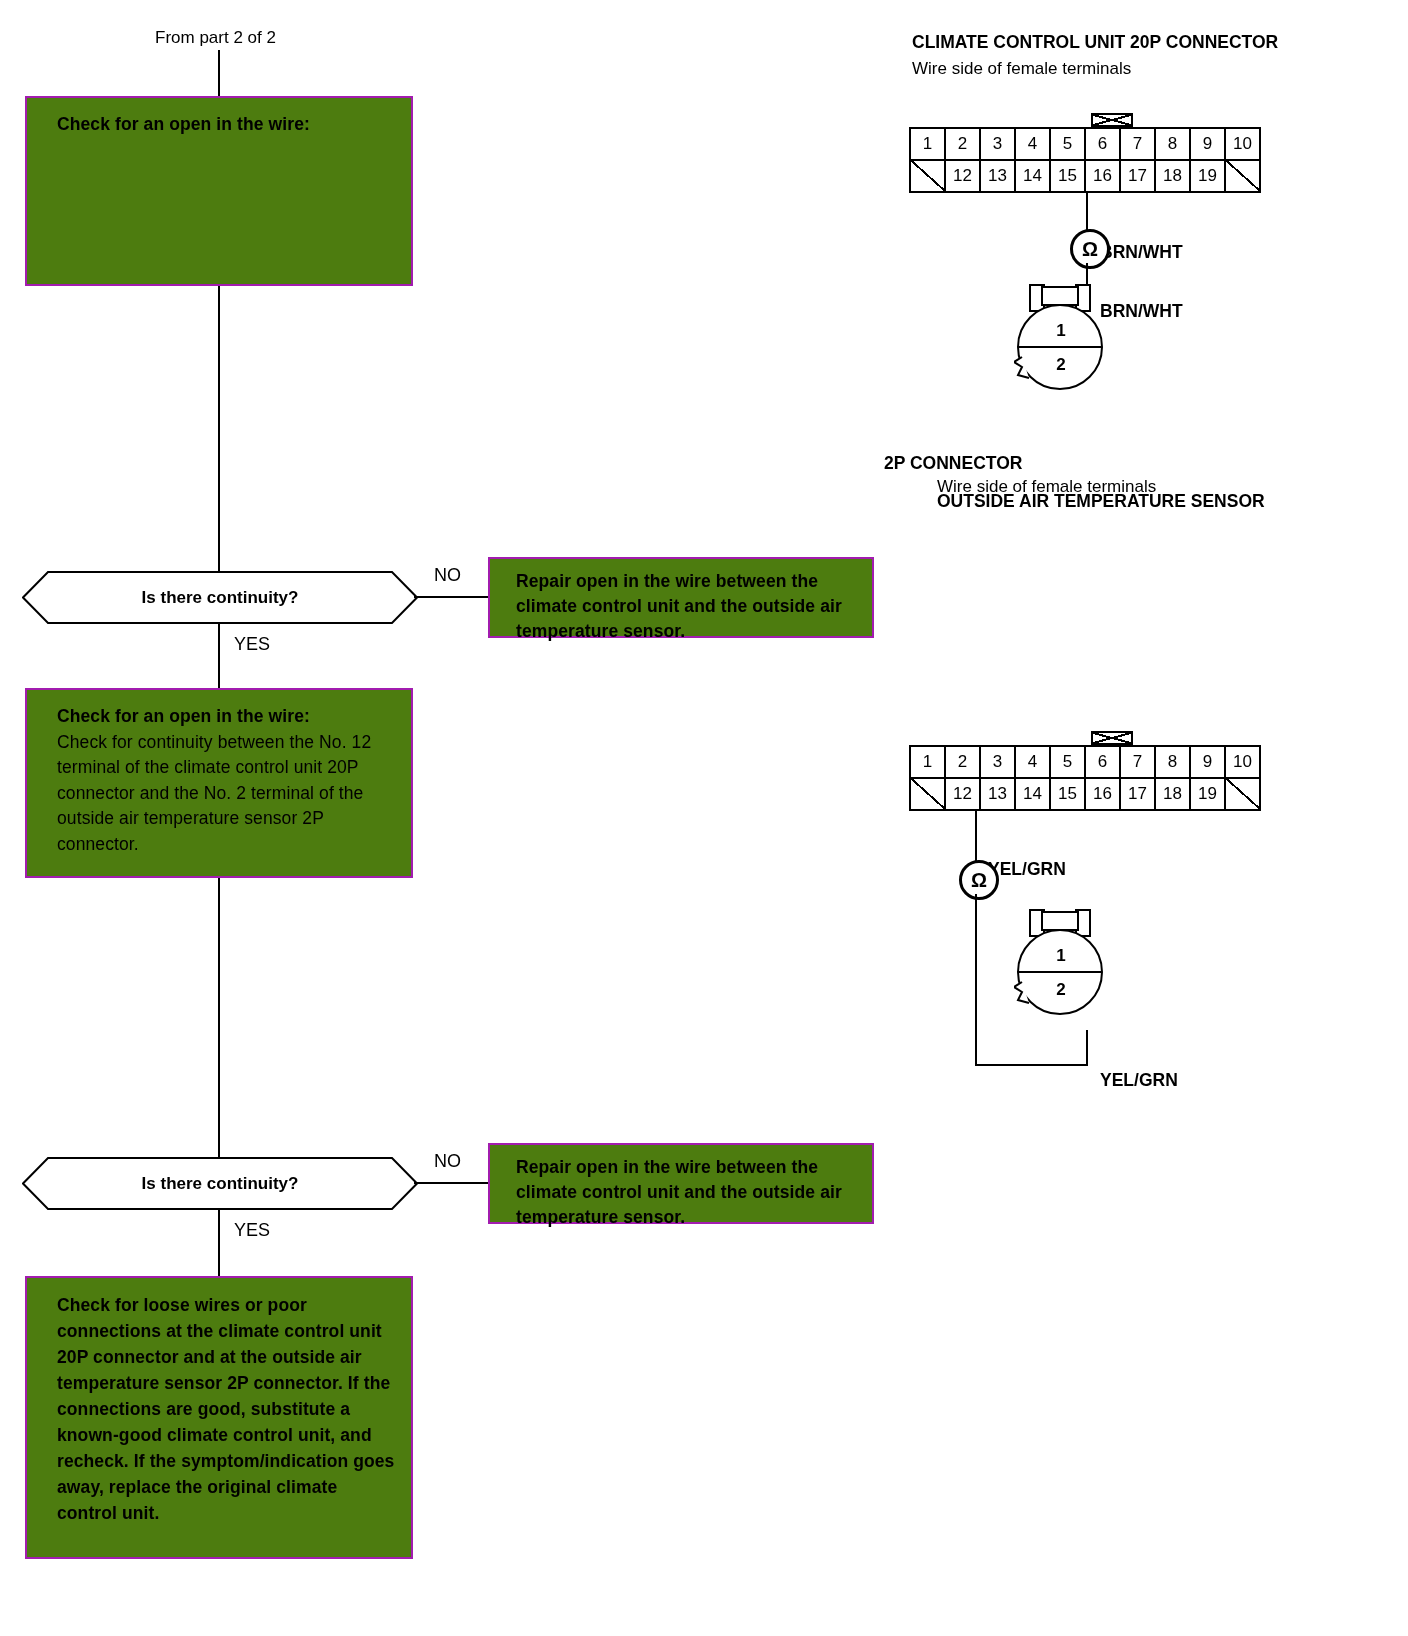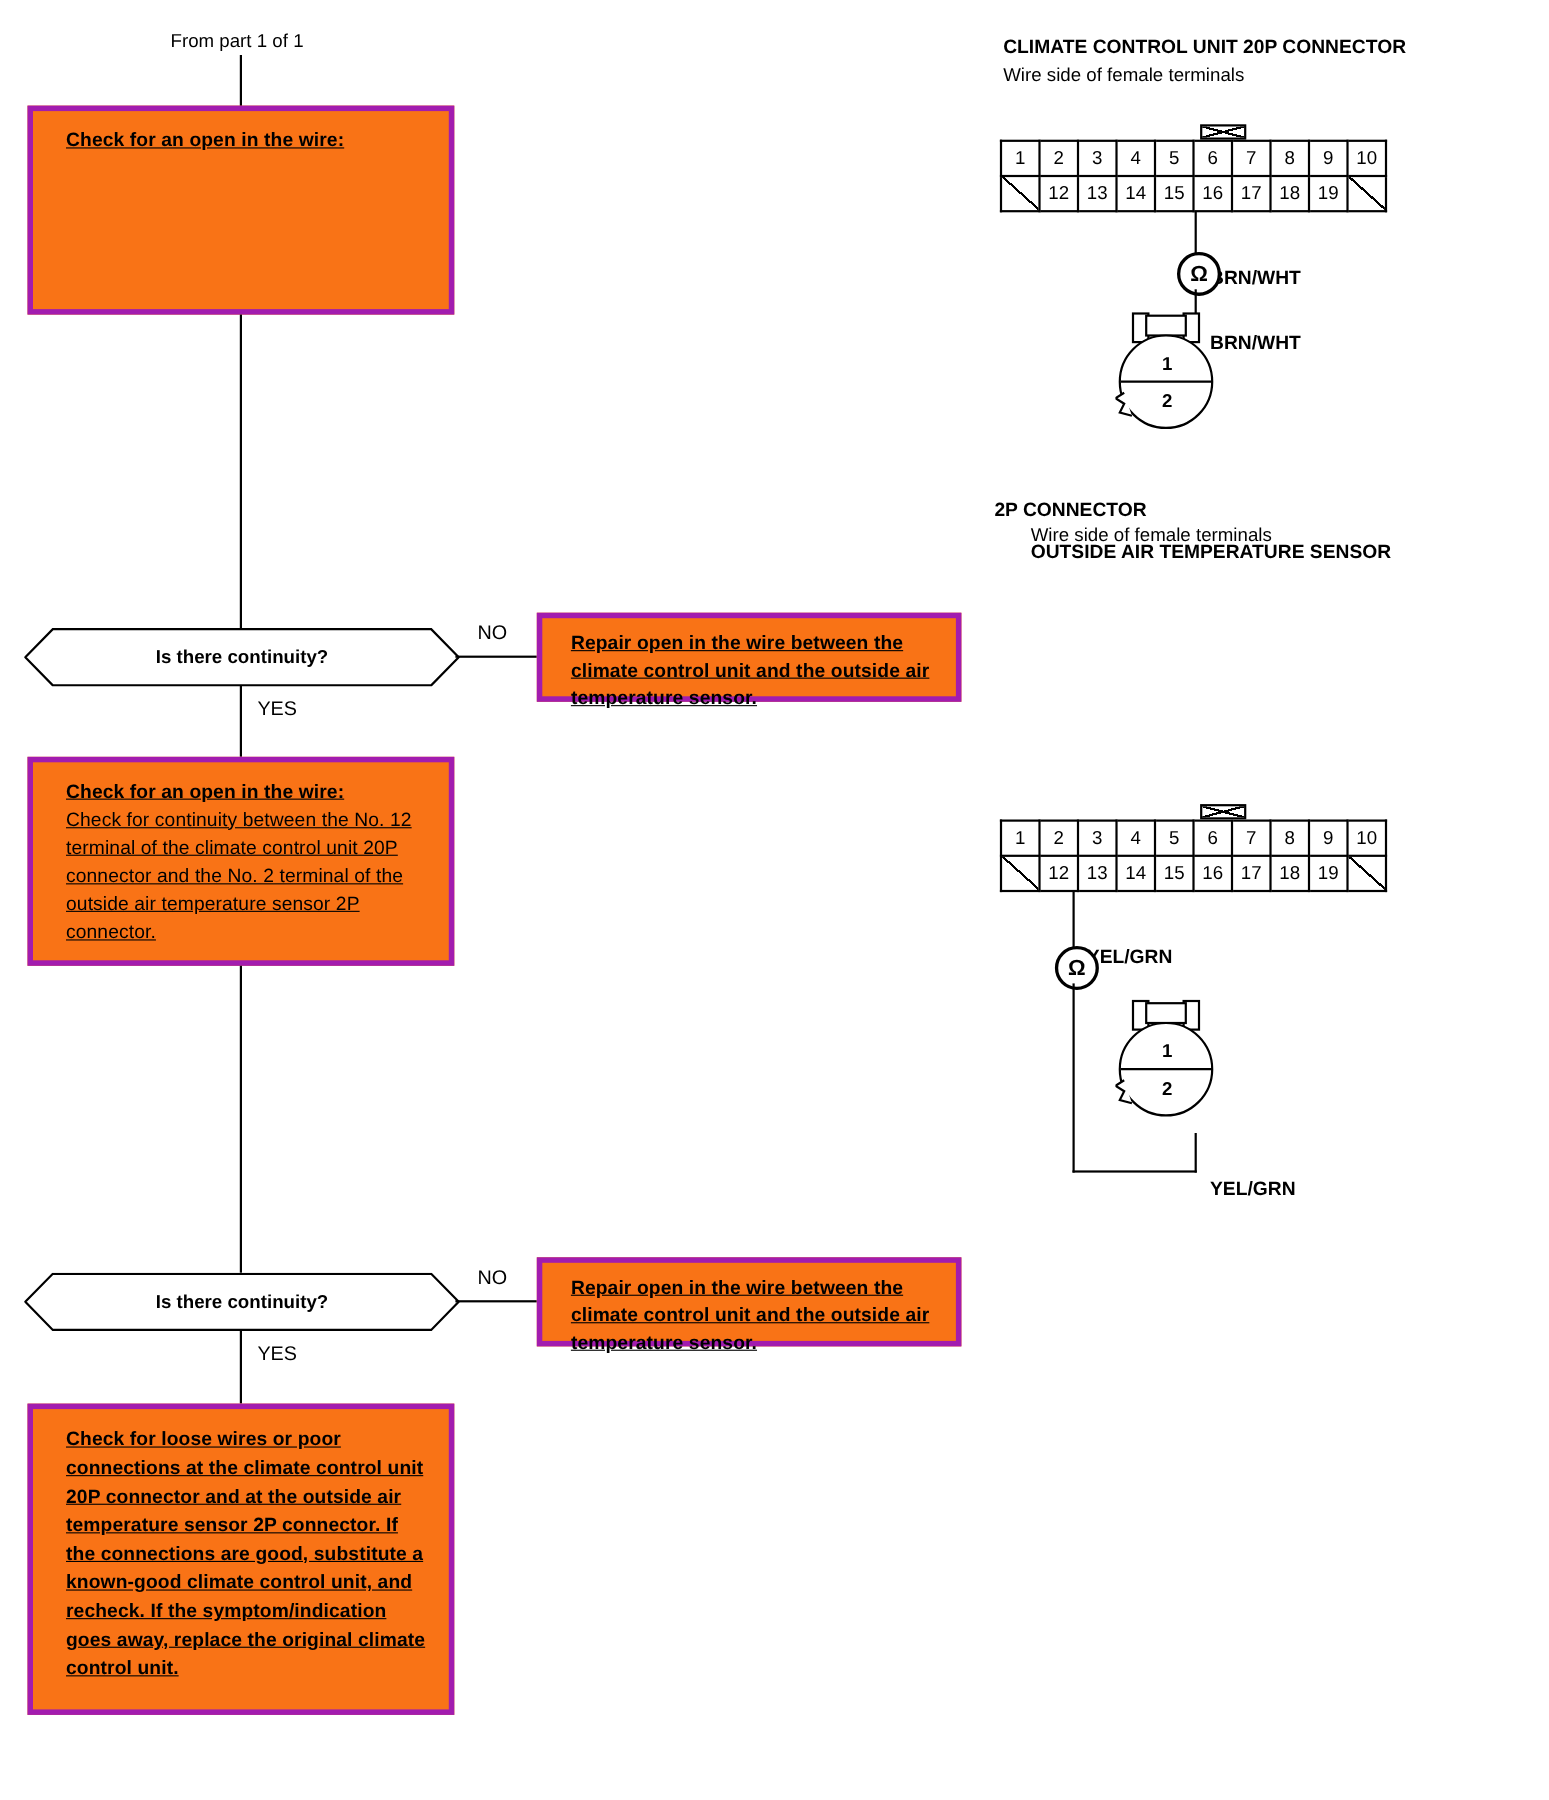--- a/index.html
+++ b/index.html
@@ -4,21 +4,21 @@
 <style>
   html,body{margin:0;padding:0;background:#fff;}
   body{font-family:"Liberation Sans",sans-serif;color:#000;}
   #page{position:relative;width:1408px;height:1636px;background:#fff;overflow:hidden;}
 
   
   .vline{position:absolute;width:2px;background:#000;}
   .hline{position:absolute;height:2px;background:#000;}
 
   
-  .pbox{position:absolute;border:5px solid #a21caf;background:#f97316;box-sizing:border-box;text-decoration:underline;}
+  .pbox{position:absolute;border:2px solid #a21caf;background:#4d7c0f;box-sizing:border-box;}
   .pbox .txt{padding:14px 16px 10px 30px;font-size:17.5px;line-height:25.5px;letter-spacing:.1px;}
   .pbox .txt .b{font-weight:bold;}
   .pbox .txt .reg{font-weight:normal;}
   .pbox.bold .txt{font-weight:bold;}
 
   
   .hex{position:absolute;}
   .hex svg{display:block;}
   .hex .lbl{position:absolute;top:0;left:0;width:100%;height:100%;
             display:flex;align-items:center;justify-content:center;
@@ -57,21 +57,21 @@
   .sensor{position:absolute;}
   .sensor svg{display:block;}
   .sensor .n1,.sensor .n2{position:absolute;font-size:17px;font-weight:bold;
         width:100%;text-align:center;}
 </style>
 </head>
 <body>
 
 <div id="page">
 
-  <div class="lab" style="left:155px;top:28px;">From part 1 of 1</div>
+  <div class="lab" style="left:155px;top:28px;">From part 2 of 2</div>
 
   <div class="vline" style="left:218px;top:50px;height:48px;"></div>
 
   <div class="pbox" style="left:25px;top:96px;width:388px;height:190px;">
     <div class="txt">
       <span class="b">Check for an open in the wire:</span><br>
     </div>
   </div>
 
   <div class="vline" style="left:218px;top:286px;height:285px;"></div>
@@ -183,21 +183,21 @@
 
       <line x1="5" y1="64" x2="88" y2="64" stroke="#000" stroke-width="2"></line>
 
       <path d="M 8,74 L 0,79 L 8,84 L 4,92 L 15,95" fill="#fff" stroke="#000" stroke-width="2"></path>
     </svg>
     <div class="n1" style="left:-28px;top:38px;">1</div>
     <div class="n2" style="left:-28px;top:72px;">2</div>
   </div>
 
   <div class="lab hd" style="left:937px;top:447px;margin-top:44px;">OUTSIDE AIR TEMPERATURE SENSOR</div>
-  <div class="lab hd" style="left:904px;top:453px;">2P CONNECTOR</div>
+  <div class="lab hd" style="left:884px;top:453px;">2P CONNECTOR</div>
   <div class="lab sub" style="left:937px;top:477px;">Wire side of female terminals</div>
 
   <div class="conn" style="left:909px;top:745px;">
     <div class="tab" style="left:182px;top:-14px;"></div>
     <table>
       <tbody>
           <tr>
         <td>1</td>
         <td>2</td>
         <td>3</td>

